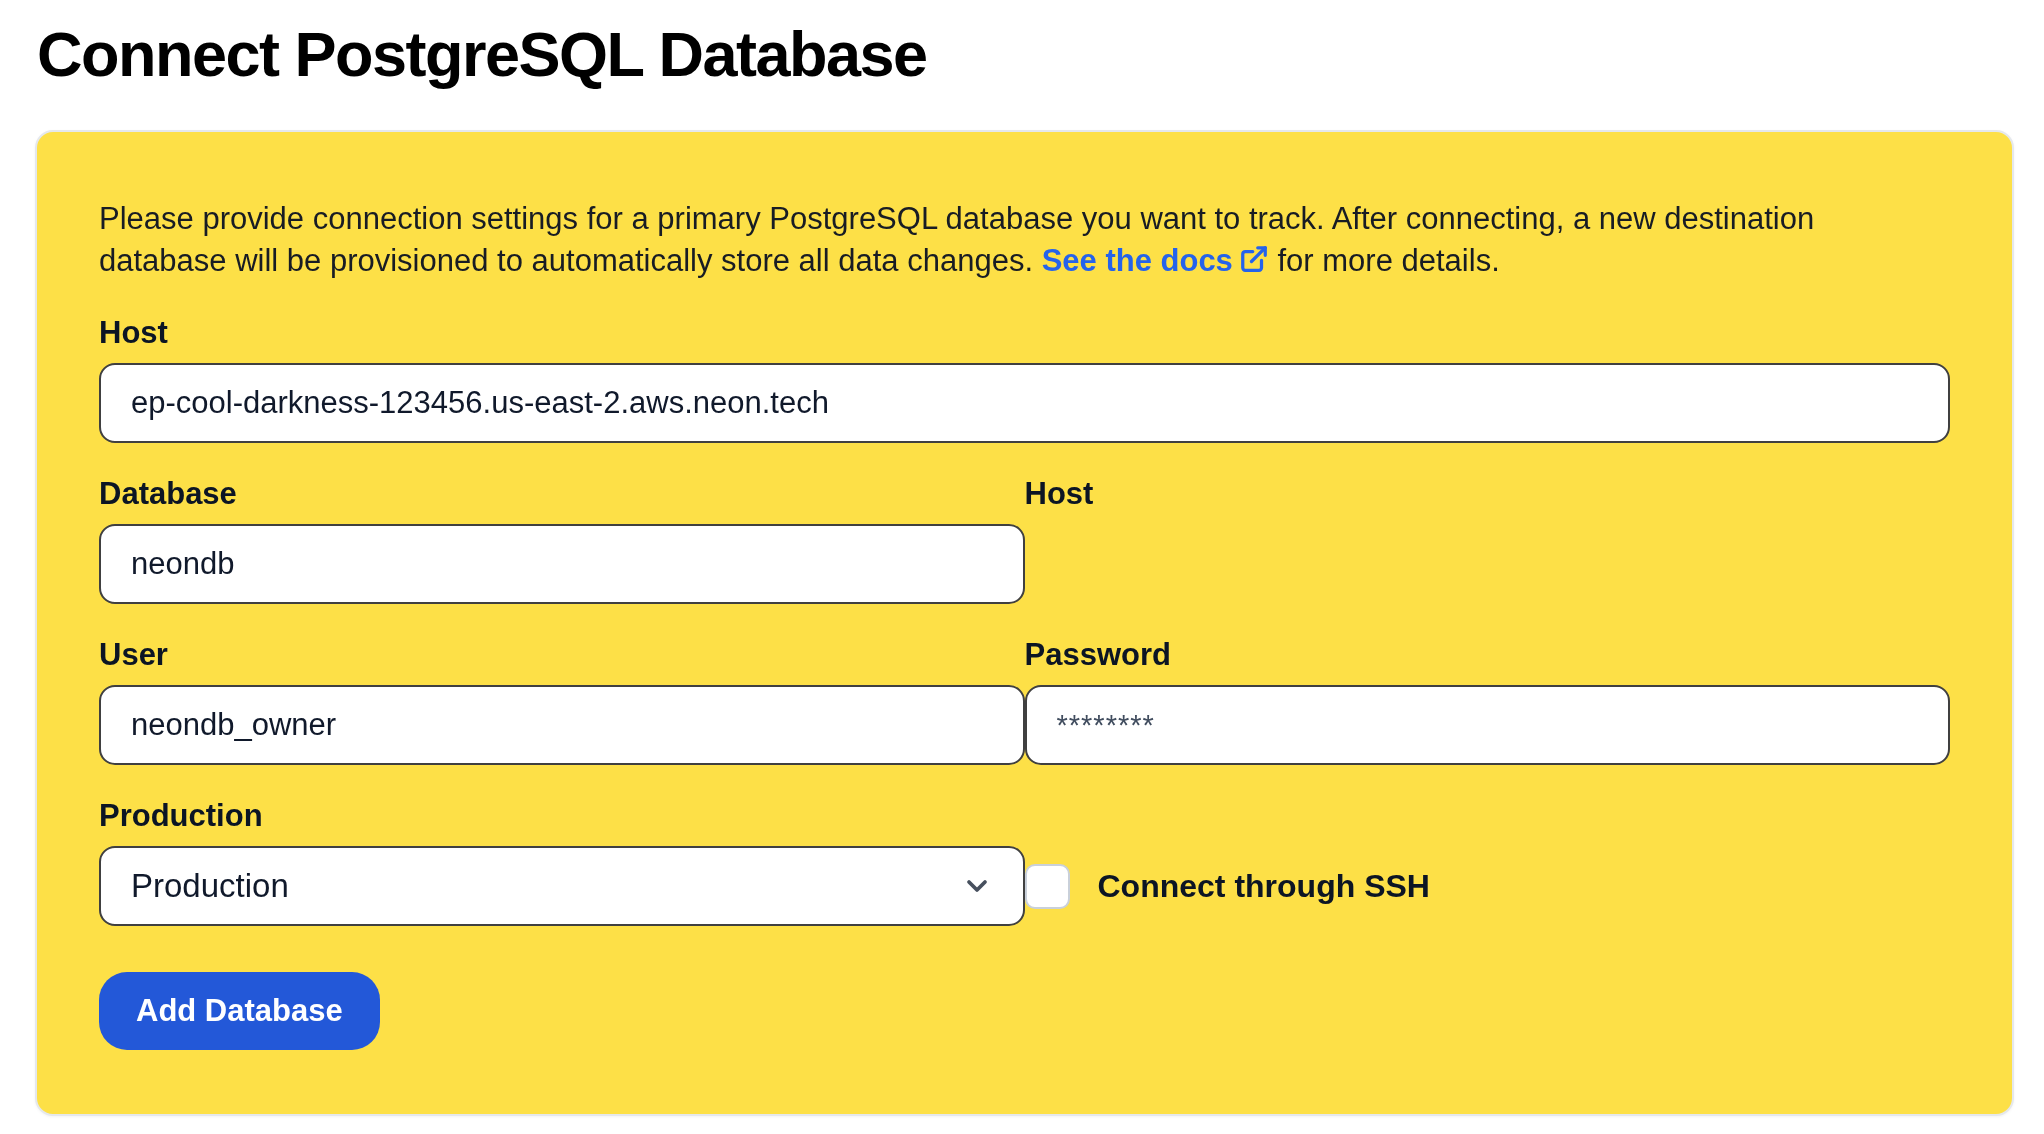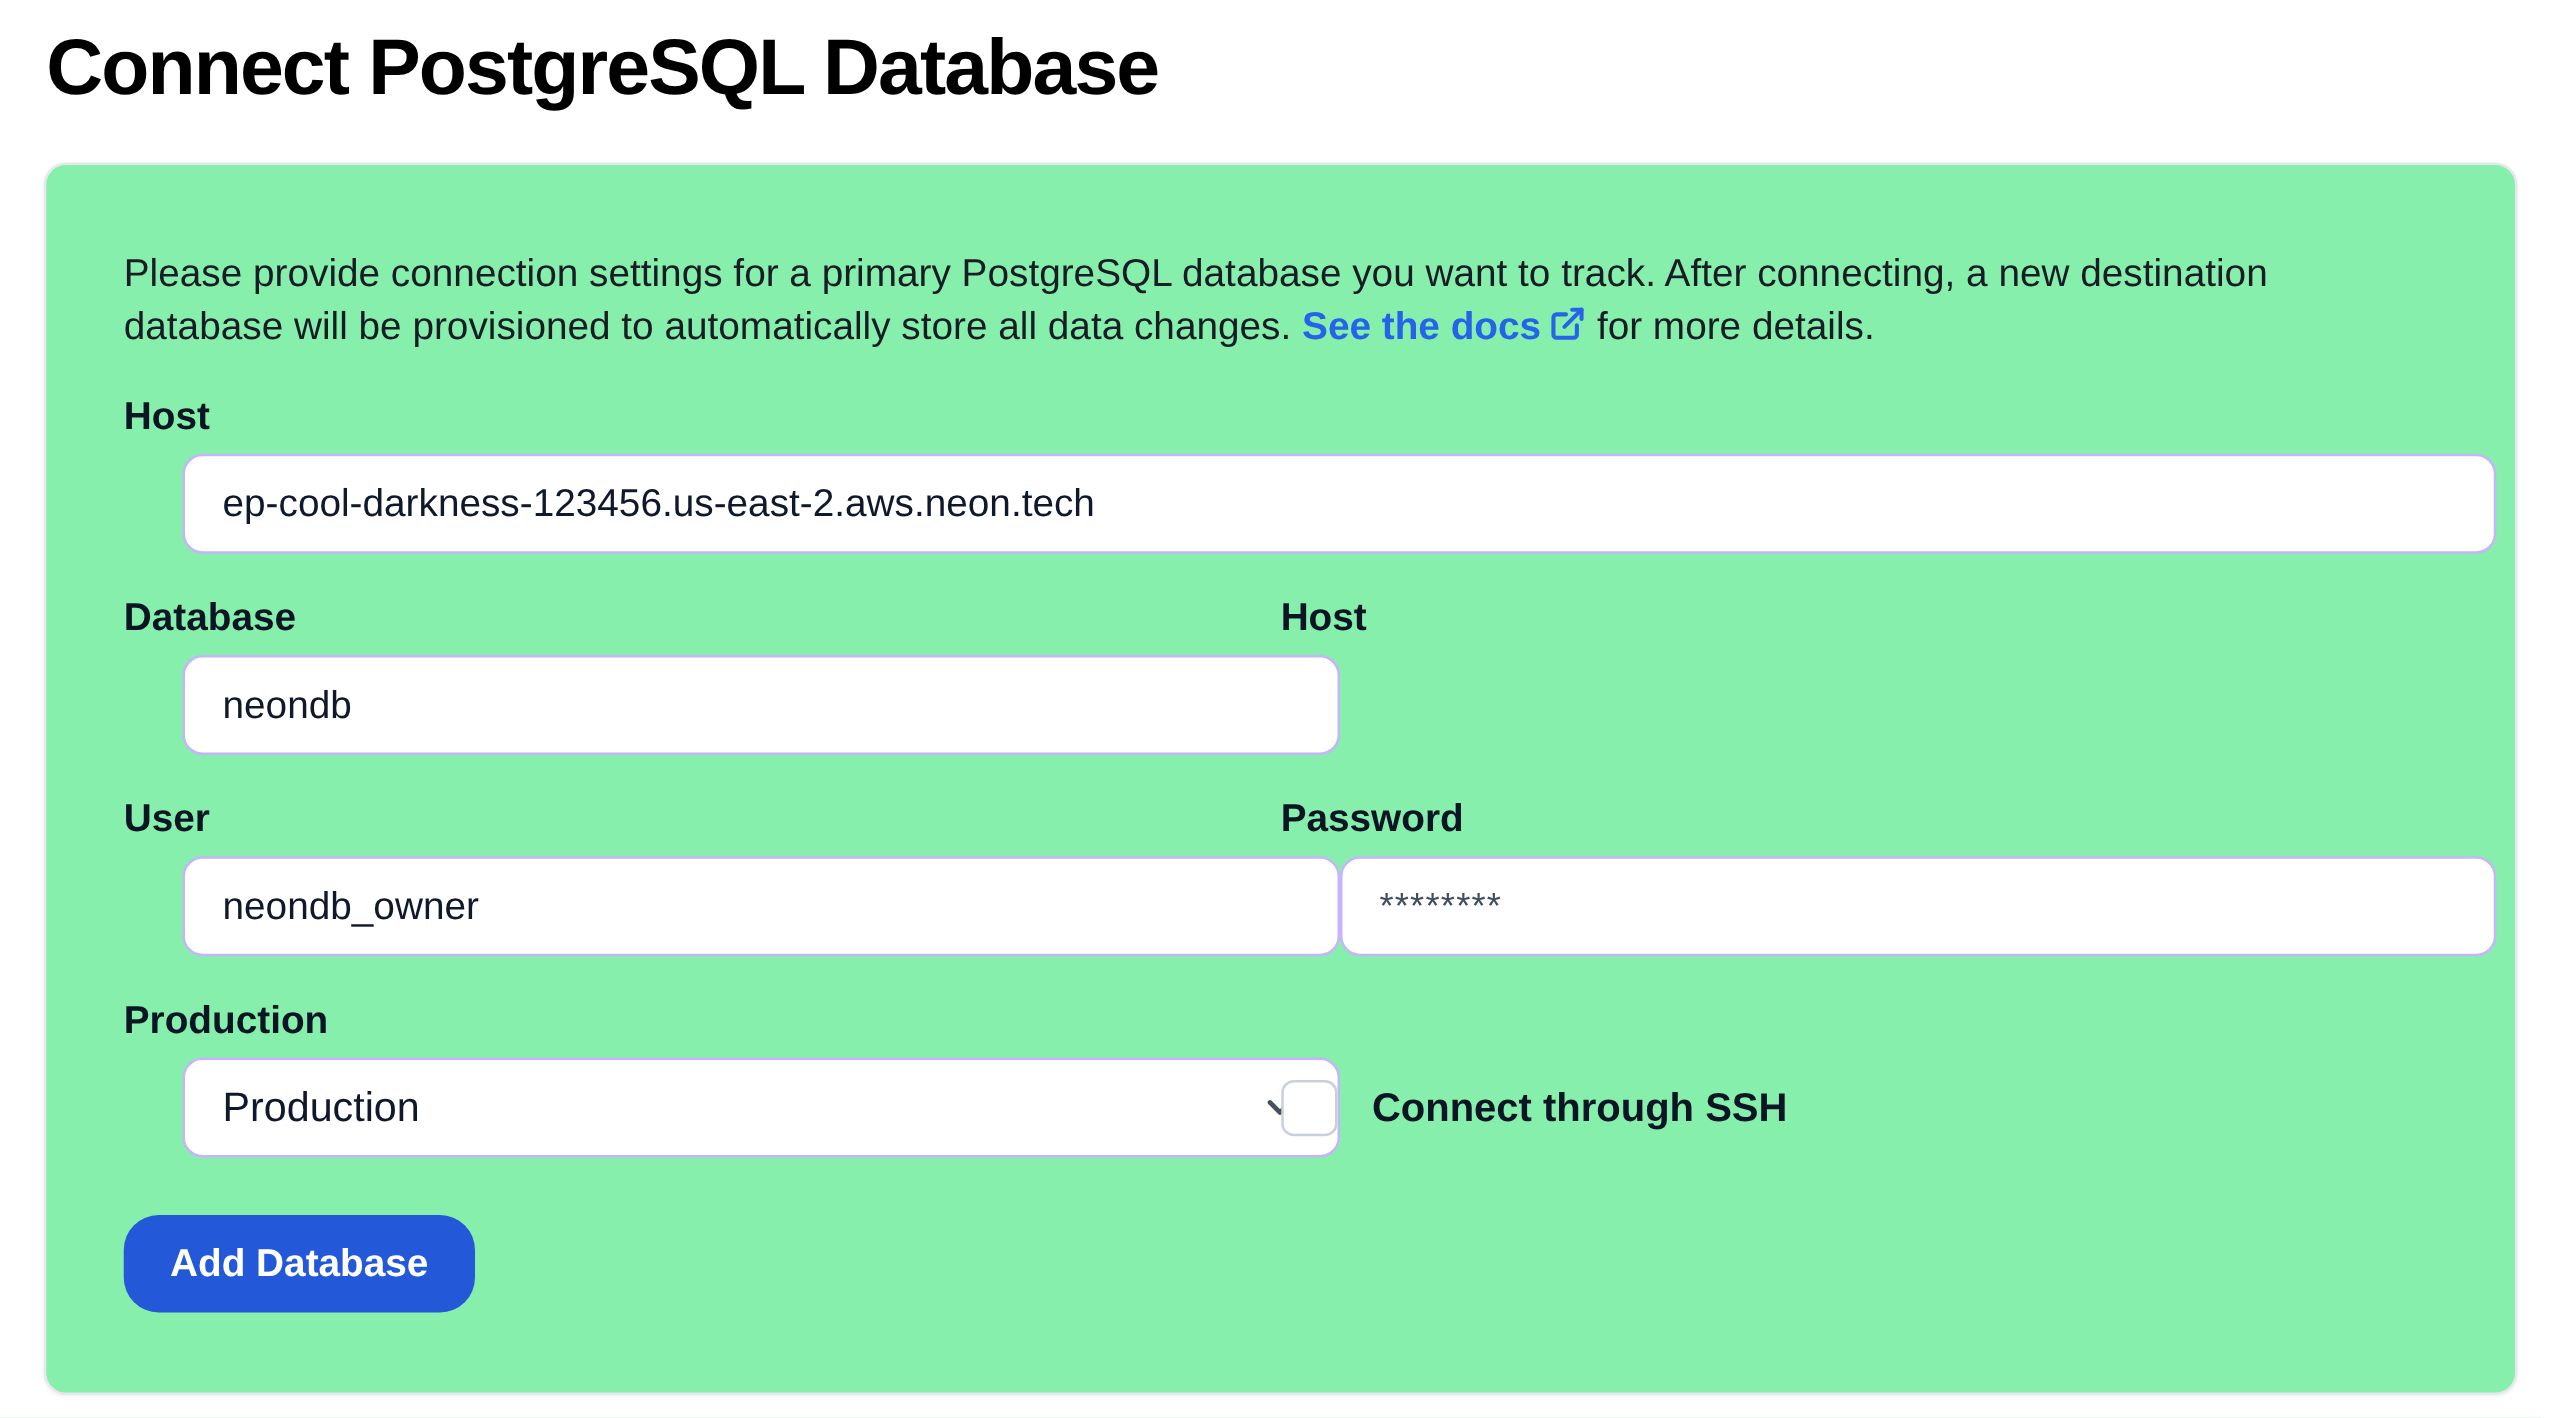--- a/index.html
+++ b/index.html
@@ -17,21 +17,21 @@
     font-weight: 800;
     letter-spacing: -1.5px;
     color: #000000;
     margin: 8px 0 0 2px;
   }
 
   .card {
     margin-top: 40px;
     width: 1979px;
     min-height: 964px;
-    background: #86efac;
+    background: #fde047;
     border: 2px solid #e5e8ec;
     border-radius: 18px;
     box-shadow: 0 1px 3px rgba(16,24,40,0.05);
     padding: 66px 62px 64px 62px;
   }
 
   .description {
     font-size: 31px;
     line-height: 42px;
     color: #181c24;
@@ -52,29 +52,28 @@
     font-size: 31px;
     line-height: 34px;
     font-weight: 600;
     color: #0c1524;
     margin: 34px 0 13px 0;
   }
 
   .text-input, .select-box {
     width: 100%;
     height: 80px;
-    border: 2px solid #c4b5fd;
+    border: 2px solid #404040;
     border-radius: 16px;
     background: #ffffff;
     font-family: "Liberation Sans", "DejaVu Sans", sans-serif;
     font-size: 31px;
     color: #10192b;
     padding: 0 30px;
     outline: none;
-    margin-left: 47px;
   }
   .password-input {
     color: #414d5f;
     font-size: 29px;
     letter-spacing: 1px;
   }
 
   .grid-2 {
     display: grid;
     grid-template-columns: 1fr 1fr;

